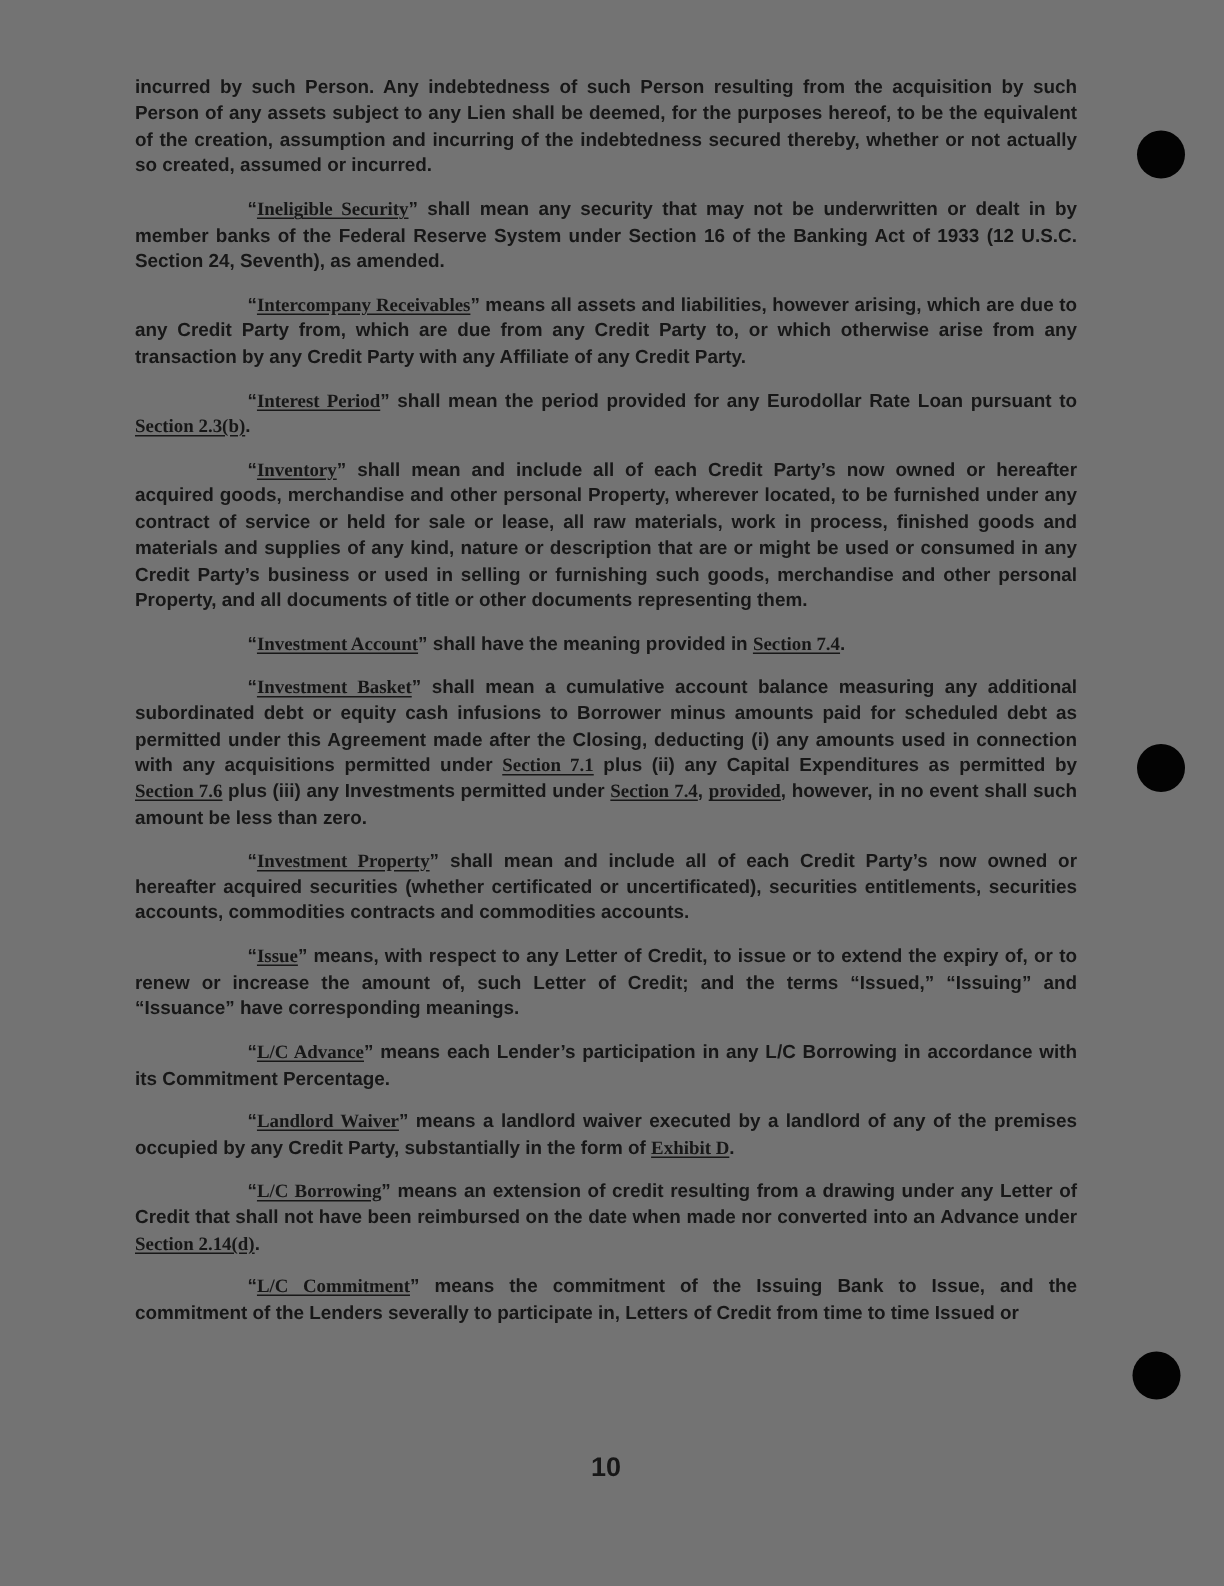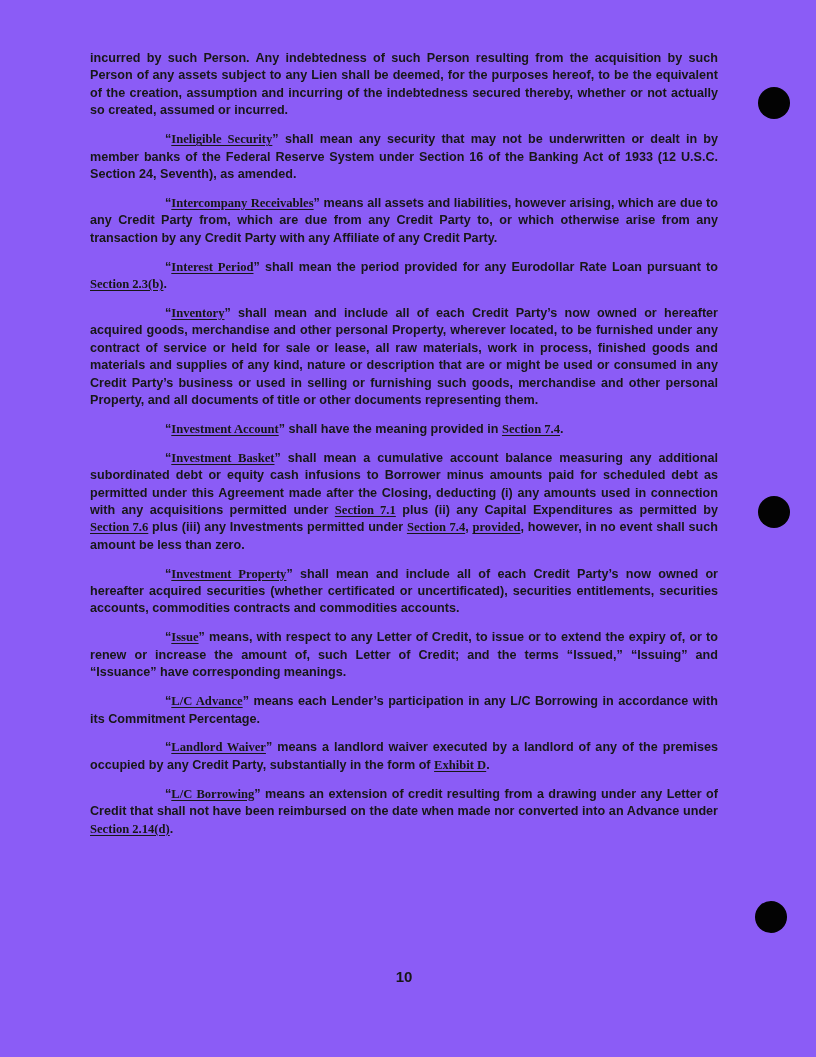--- a/index.html
+++ b/index.html
@@ -4,21 +4,21 @@
 <style>
   html, body {
     margin: 0;
     padding: 0;
     background: #e8e8e8;
   }
   .page {
     position: relative;
     width: 816px;
     height: 1057px;
-    background: #8b5cf6;
+    background: #737373;
     overflow: hidden;
     font-family: "Liberation Sans", sans-serif;
     color: #171717;
   }
   .text-block {
     position: absolute;
     left: 90px;
     top: 50px;
     width: 628px;
   }
@@ -37,21 +37,21 @@
     text-decoration: underline;
     text-underline-offset: 2px;
     font-family: Liberation Serif, serif;
   }
   .page-number {
     position: absolute;
     top: 968px;
     left: 90px;
     width: 628px;
     text-align: center;
-    font-size: 15px;
+    font-size: 18px;
     font-weight: 600;
   }
   .punch-dot {
     position: absolute;
     width: 32px;
     height: 32px;
     border-radius: 50%;
     background: #030303;
   }
   .punch-dot.d1 { left: 758px; top: 87px; }
@@ -68,20 +68,21 @@
       <p class="para indent"><span>“</span><span class="u">Intercompany Receivables</span><span>” means all assets and liabilities, however arising, which are due to any Credit Party from, which are due from any Credit Party to, or which otherwise arise from any transaction by any Credit Party with any Affiliate of any Credit Party.</span></p>
       <p class="para indent"><span>“</span><span class="u">Interest Period</span><span>” shall mean the period provided for any Eurodollar Rate Loan pursuant to </span><span class="u">Section 2.3(b)</span><span>.</span></p>
       <p class="para indent"><span>“</span><span class="u">Inventory</span><span>” shall mean and include all of each Credit Party’s now owned or hereafter acquired goods, merchandise and other personal Property, wherever located, to be furnished under any contract of service or held for sale or lease, all raw materials, work in process, finished goods and materials and supplies of any kind, nature or description that are or might be used or consumed in any Credit Party’s business or used in selling or furnishing such goods, merchandise and other personal Property, and all documents of title or other documents representing them.</span></p>
       <p class="para indent"><span>“</span><span class="u">Investment Account</span><span>” shall have the meaning provided in </span><span class="u">Section 7.4</span><span>.</span></p>
       <p class="para indent"><span>“</span><span class="u">Investment Basket</span><span>” shall mean a cumulative account balance measuring any additional subordinated debt or equity cash infusions to Borrower minus amounts paid for scheduled debt as permitted under this Agreement made after the Closing, deducting (i) any amounts used in connection with any acquisitions permitted under </span><span class="u">Section 7.1</span><span> plus (ii) any Capital Expenditures as permitted by </span><span class="u">Section 7.6</span><span> plus (iii) any Investments permitted under </span><span class="u">Section 7.4</span><span>, </span><span class="u">provided</span><span>, however, in no event shall such amount be less than zero.</span></p>
       <p class="para indent"><span>“</span><span class="u">Investment Property</span><span>” shall mean and include all of each Credit Party’s now owned or hereafter acquired securities (whether certificated or uncertificated), securities entitlements, securities accounts, commodities contracts and commodities accounts.</span></p>
       <p class="para indent"><span>“</span><span class="u">Issue</span><span>” means, with respect to any Letter of Credit, to issue or to extend the expiry of, or to renew or increase the amount of, such Letter of Credit; and the terms “Issued,” “Issuing” and “Issuance” have corresponding meanings.</span></p>
       <p class="para indent"><span>“</span><span class="u">L/C Advance</span><span>” means each Lender’s participation in any L/C Borrowing in accordance with its Commitment Percentage.</span></p>
       <p class="para indent"><span>“</span><span class="u">Landlord Waiver</span><span>” means a landlord waiver executed by a landlord of any of the premises occupied by any Credit Party, substantially in the form of </span><span class="u">Exhibit D</span><span>.</span></p>
       <p class="para indent"><span>“</span><span class="u">L/C Borrowing</span><span>” means an extension of credit resulting from a drawing under any Letter of Credit that shall not have been reimbursed on the date when made nor converted into an Advance under </span><span class="u">Section 2.14(d)</span><span>.</span></p>
+      <p class="para indent"><span>“</span><span class="u">L/C Commitment</span><span>” means the commitment of the Issuing Bank to Issue, and the commitment of the Lenders severally to participate in, Letters of Credit from time to time Issued or</span></p>
     </div>
 
   <div class="punch-dot d1"></div>
   <div class="punch-dot d2"></div>
   <div class="punch-dot d3"></div>
 
   <div class="page-number">10</div>
 </div>
 
 </body></html>

